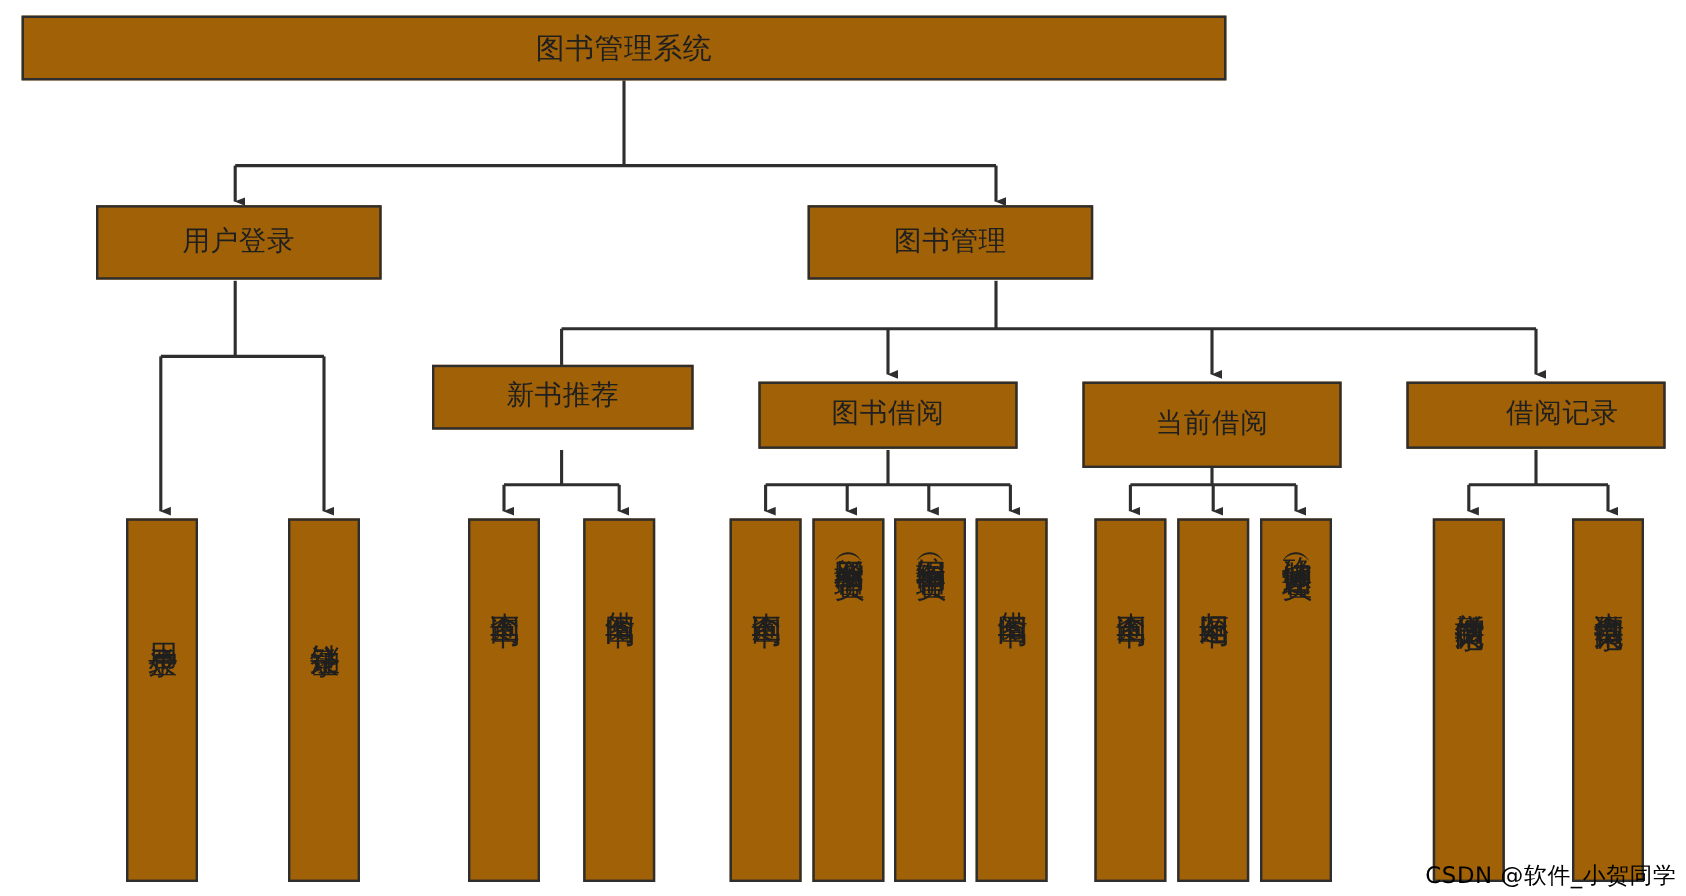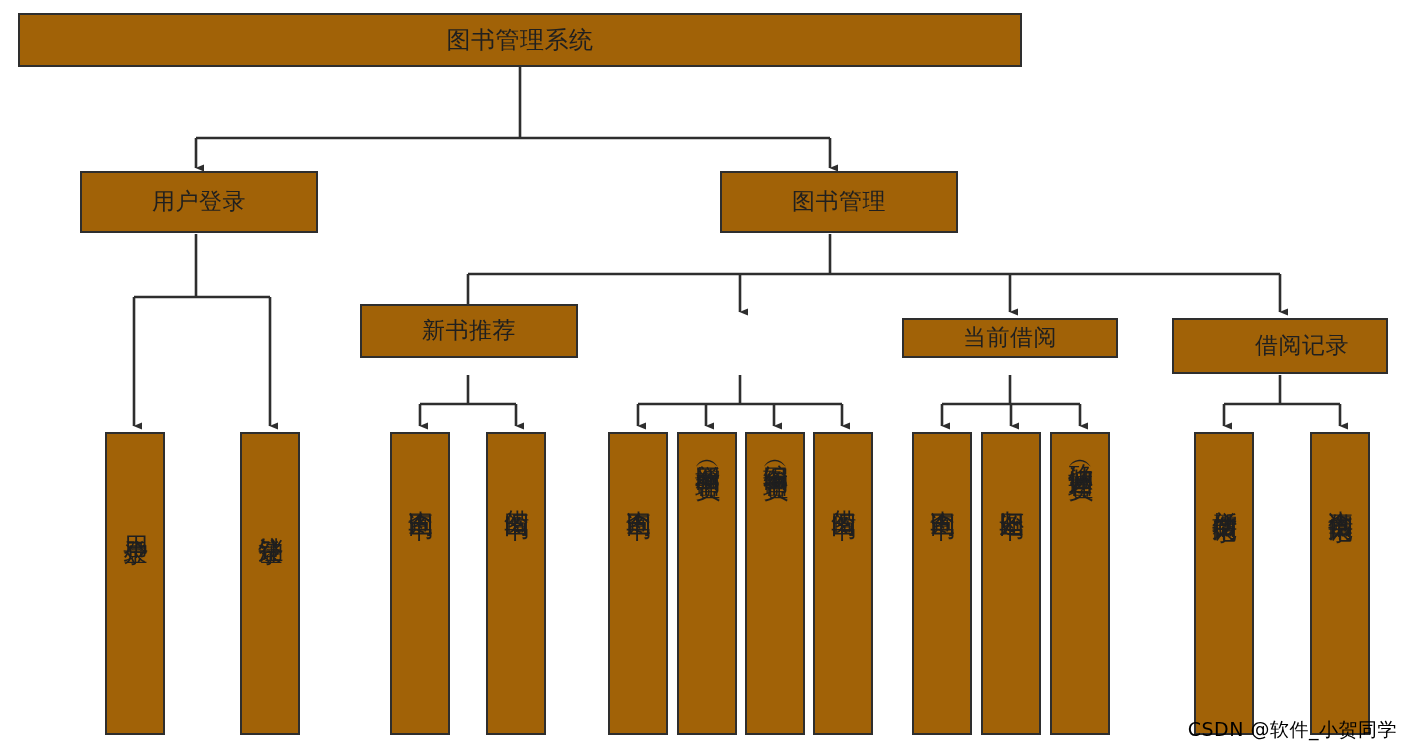--- a/index.html
+++ b/index.html
@@ -135,28 +135,31 @@
     </g>
   </svg>
 
   <div class="node node-h node-root" style="left:18px; top:13px; width:1004px; height:54px;">
     <span>图书管理系统</span>
   </div>
 
   <div class="node node-h" style="left:80px; top:171px; width:238px; height:62px;">
     <span>用户登录</span>
   </div>
-  <div class="node node-h" style="left:720px; top:171px; width:238px; height:62px;">
+  <div class="node node-h" style="left:673px; top:171px; width:238px; height:62px;">
     <span>图书管理</span>
   </div>
 
   <div class="node node-h" style="left:360px; top:304px; width:218px; height:54px;">
     <span>新书推荐</span>
   </div>
-  <div class="node node-h" style="left:902px; top:318px; width:216px; height:40px;">
+  <div class="node node-h" style="left:632px; top:318px; width:216px; height:56px;">
+    <span>图书借阅</span>
+  </div>
+  <div class="node node-h" style="left:902px; top:318px; width:216px; height:72px;">
     <span>当前借阅</span>
   </div>
   <div class="node node-h" style="left:1172px; top:318px; width:216px; height:56px;padding-left:44px;">
     <span>借阅记录</span>
   </div>
 
   <div class="node node-v pad-mid" style="left:105px; top:432px; width:60px; height:303px;">
     <span class="vlabel">用户登录</span>
   </div>
   <div class="node node-v pad-mid" style="left:240px; top:432px; width:60px; height:303px;">

